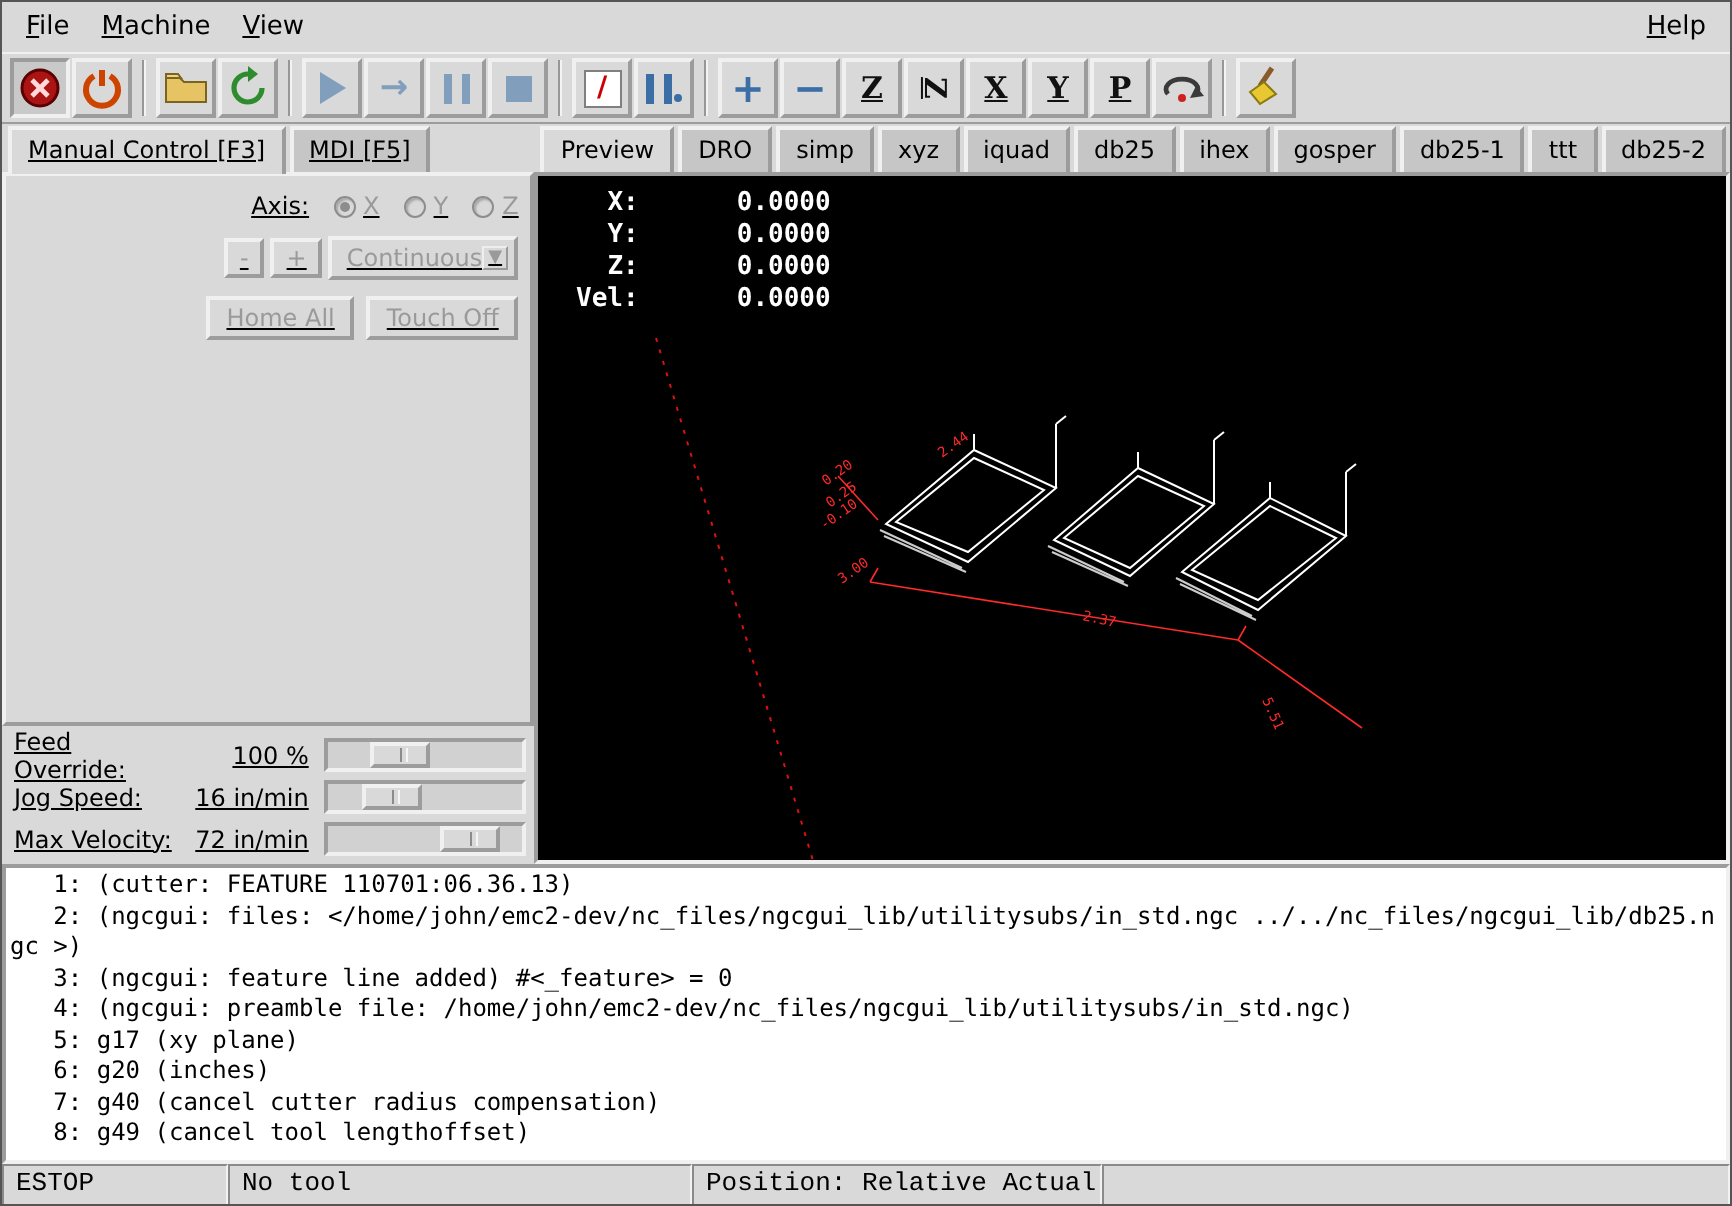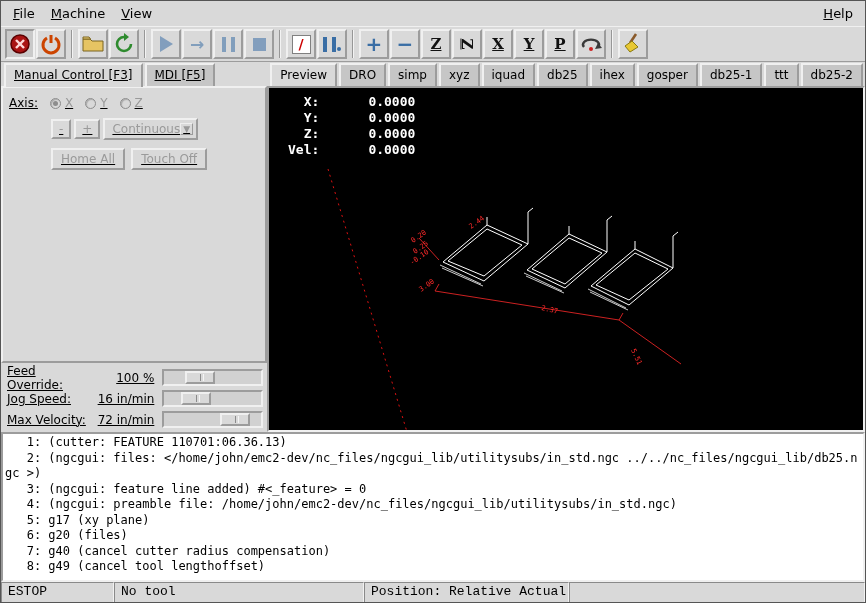--- a/index.html
+++ b/index.html
@@ -32,21 +32,21 @@
   .zoom-glyph { font-size:20px; font-weight:bold; color:#3a6ea5; line-height:1; }
   .letter { font-size:15px; font-weight:bold; color:#111; text-decoration:underline; font-family:"DejaVu Serif","Liberation Serif",serif; }
   .rot90 { display:inline-block; transform:rotate(90deg); }
   
   .main { display:flex; height:370px; }
   .left-col { width:284px; display:flex; flex-direction:column;text-decoration:underline; }
   .nb-tabs { display:flex; align-items:flex-end; height:24px; padding-left:3px; }
   .tab { border:2px outset #f0f0f0; border-bottom:none; background:#c6c6c6; padding:3px 8px 4px;
          margin-right:2px; font-size:12px; white-space:nowrap; }
   .tab.active { background:#d9d9d9; position:relative; top:1px; padding-bottom:5px; }
-  .nb-body { border:2px outset #f0f0f0; background:#d9d9d9; height:282px; padding:8px 6px; display:flex; flex-direction:column; }
+  .nb-body { border:2px outset #f0f0f0; background:#d9d9d9; height:282px; padding:8px 6px; display:flex; flex-direction:column;align-items:flex-end; }
   .row { display:flex; align-items:center; margin-bottom:8px; }
   .gray { color:#9a9a9a; }
   .radio { width:11px; height:11px; border-radius:50%; background:#d9d9d9; border:1px solid #8d8d8d;
            box-shadow:inset 1px 1px 1px #aaa; margin:0 4px 0 12px; position:relative; }
   .radio.sel::after { content:""; position:absolute; left:2px; top:2px; width:5px; height:5px; border-radius:50%; background:#8d8d8d; }
   .btn { background:#d9d9d9; border:2px outset #f0f0f0; padding:2px 8px; font-size:12px; text-align:center; }
   .btn.small { padding:1px 6px; margin-right:3px; }
   .combo { border:2px outset #f0f0f0; background:#d9d9d9; padding:2px 4px 2px 7px; width:95px;
            display:flex; align-items:center; justify-content:space-between; }
   .combo .arrow { font-size:9px; color:#9a9a9a; border:1px outset #eee; padding:0 2px; }
@@ -70,21 +70,21 @@
   .ro-value { width:96px; text-align:right; white-space:pre; }
   .dim { fill:#ff2a2a; font-size:7px; font-family:"DejaVu Sans Mono","Liberation Mono",monospace; }
   
   .gcode { height:150px; background:#ffffff; border:2px inset #f0f0f0; overflow:hidden;
            font-family:"DejaVu Sans Mono","Liberation Mono",monospace; font-size:12px; line-height:15.5px; padding:1px 2px; }
   .gline { white-space:pre; }
   
   .statusbar { height:21px; display:flex; font-size:13px; }
   .sb-cell { border:1px solid; border-color:#8a8a8a #f2f2f2 #f2f2f2 #8a8a8a; padding:1px 6px;
              white-space:nowrap; overflow:hidden;font-family:Liberation Mono, monospace; }
-  .sb-estop { width:113px; } .sb-tool { width:250px; } .sb-pos { width:205px; } .sb-fill { flex:1; }
+  .sb-estop { width:113px; } .sb-tool { width:232px; } .sb-pos { width:205px; } .sb-fill { flex:1; }
 </style>
 </head>
 <body>
 
 <div class="window">
 
   <div class="menubar">
     <span class="menu-item">File</span>
     <span class="menu-item">Machine</span>
     <span class="menu-item">View</span>
@@ -314,21 +314,21 @@
     </div>
   </div>
 
   <div class="gcode">
       <div class="gline">   1: (cutter: FEATURE 110701:06.36.13)</div>
       <div class="gline">   2: (ngcgui: files: &lt;/home/john/emc2-dev/nc_files/ngcgui_lib/utilitysubs/in_std.ngc ../../nc_files/ngcgui_lib/db25.n</div>
       <div class="gline">gc &gt;)</div>
       <div class="gline">   3: (ngcgui: feature line added) #&lt;_feature&gt; = 0</div>
       <div class="gline">   4: (ngcgui: preamble file: /home/john/emc2-dev/nc_files/ngcgui_lib/utilitysubs/in_std.ngc)</div>
       <div class="gline">   5: g17 (xy plane)</div>
-      <div class="gline">   6: g20 (files)</div>
+      <div class="gline">   6: g20 (inches)</div>
       <div class="gline">   7: g40 (cancel cutter radius compensation)</div>
       <div class="gline">   8: g49 (cancel tool lengthoffset)</div>
     </div>
 
   <div class="statusbar">
     <div class="sb-cell sb-estop">ESTOP</div>
     <div class="sb-cell sb-tool">No tool</div>
     <div class="sb-cell sb-pos">Position: Relative Actual</div>
     <div class="sb-cell sb-fill"></div>
   </div>

